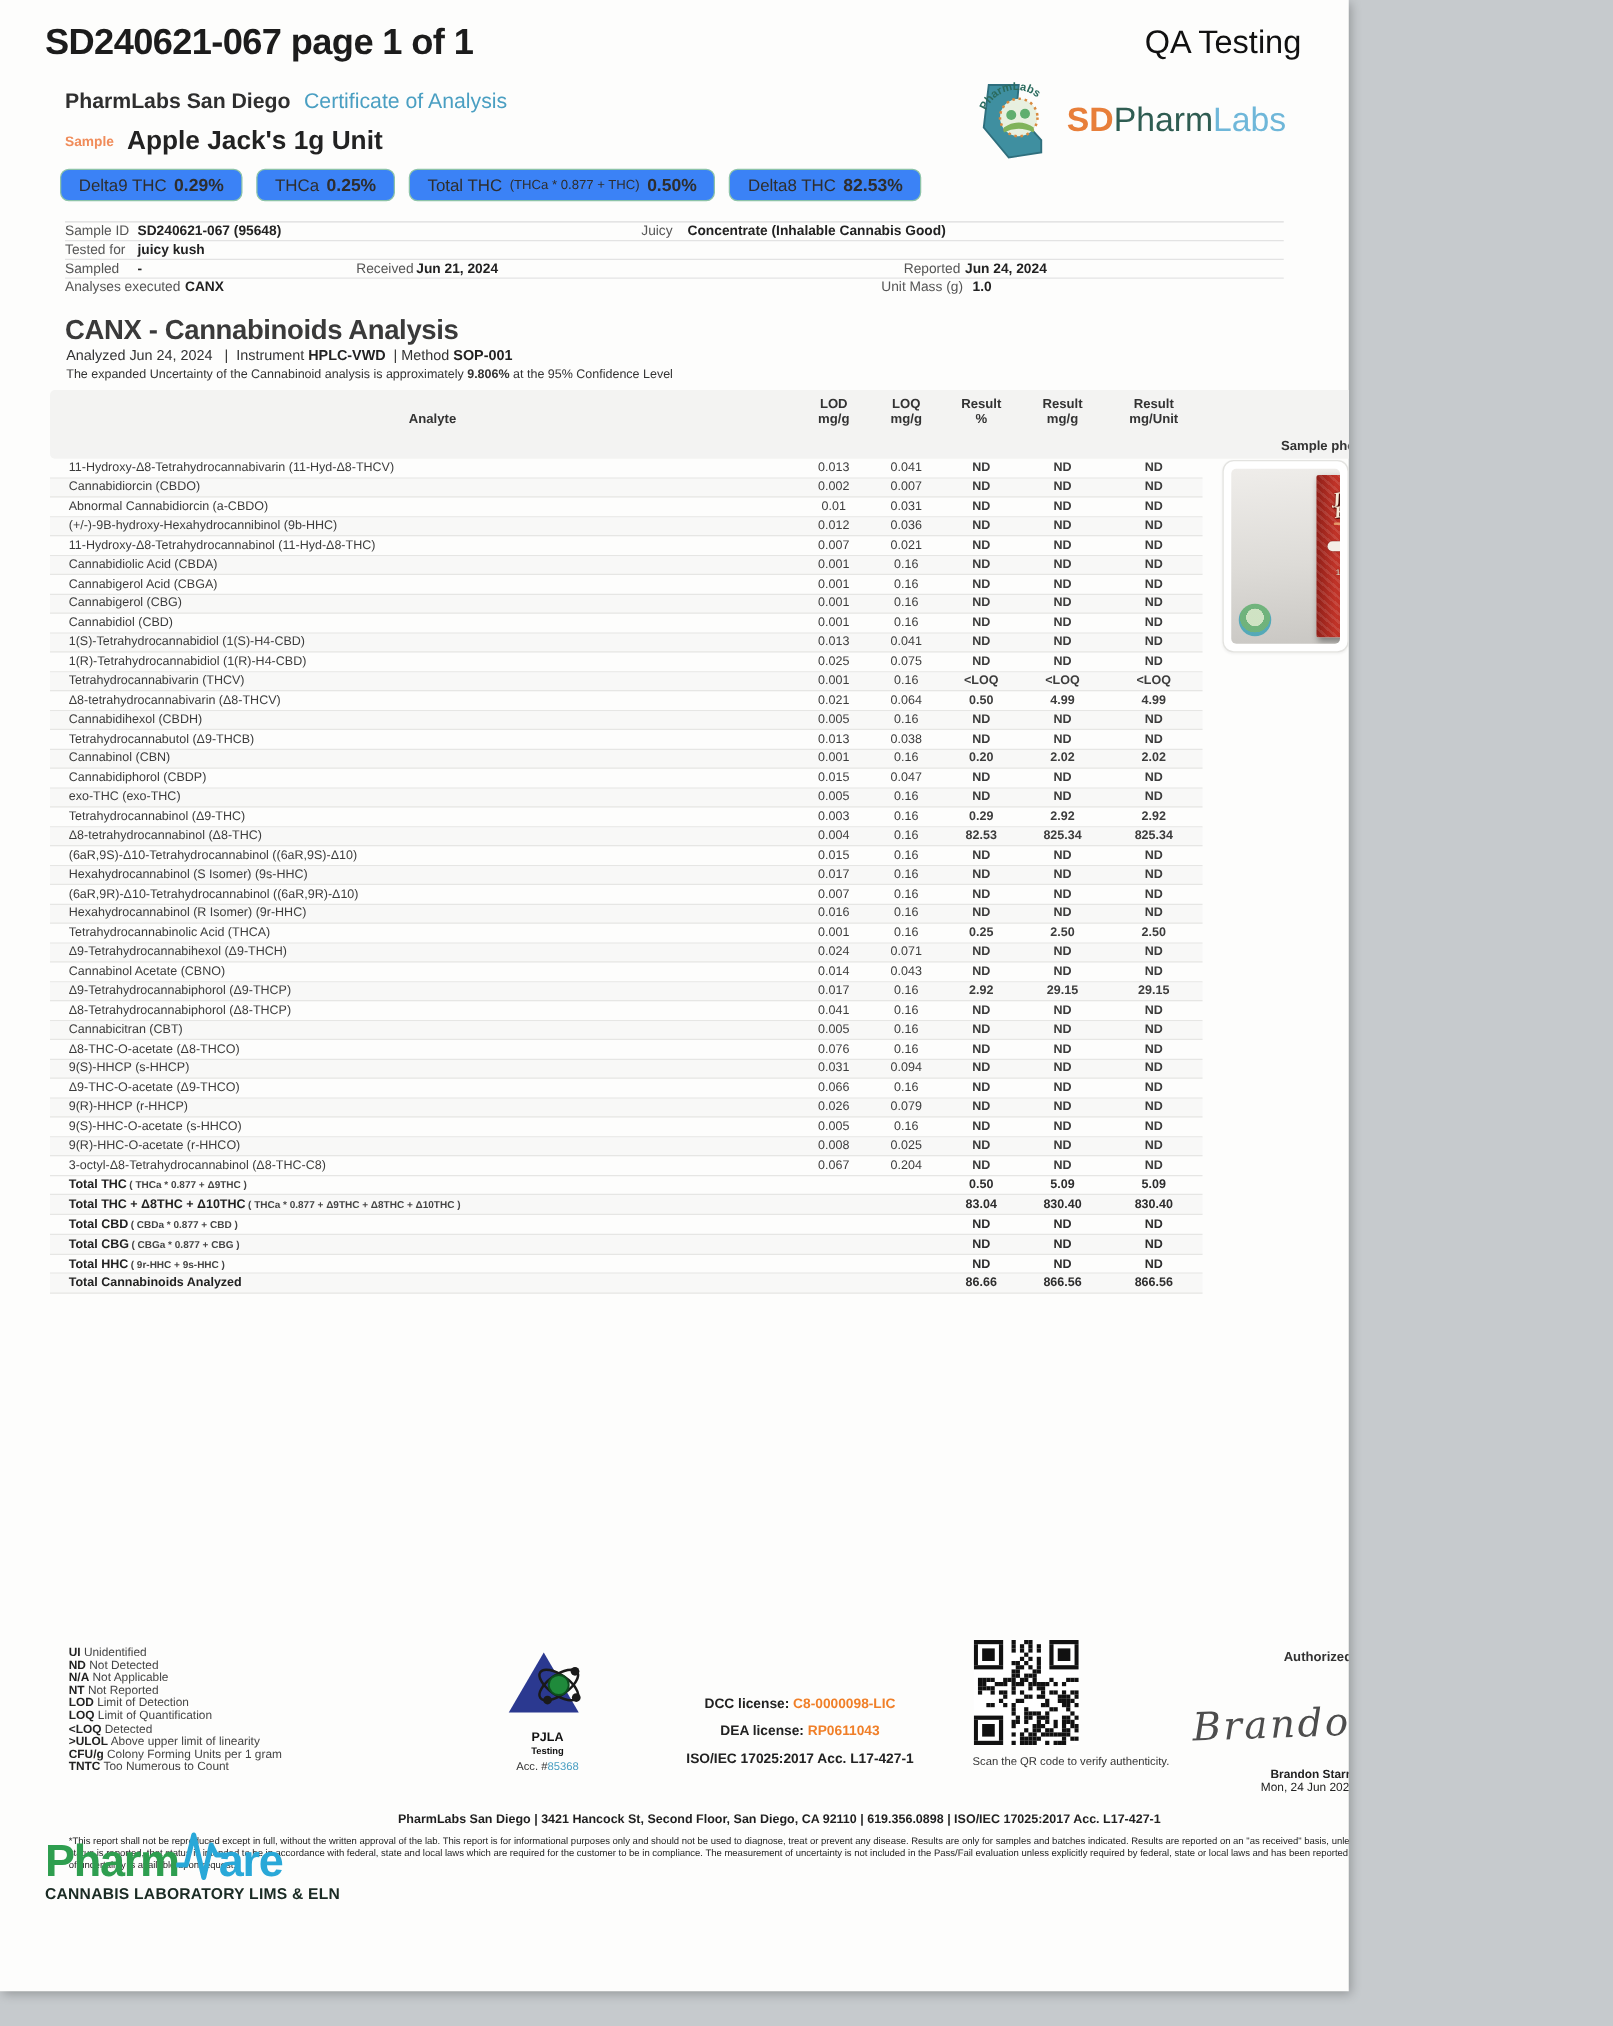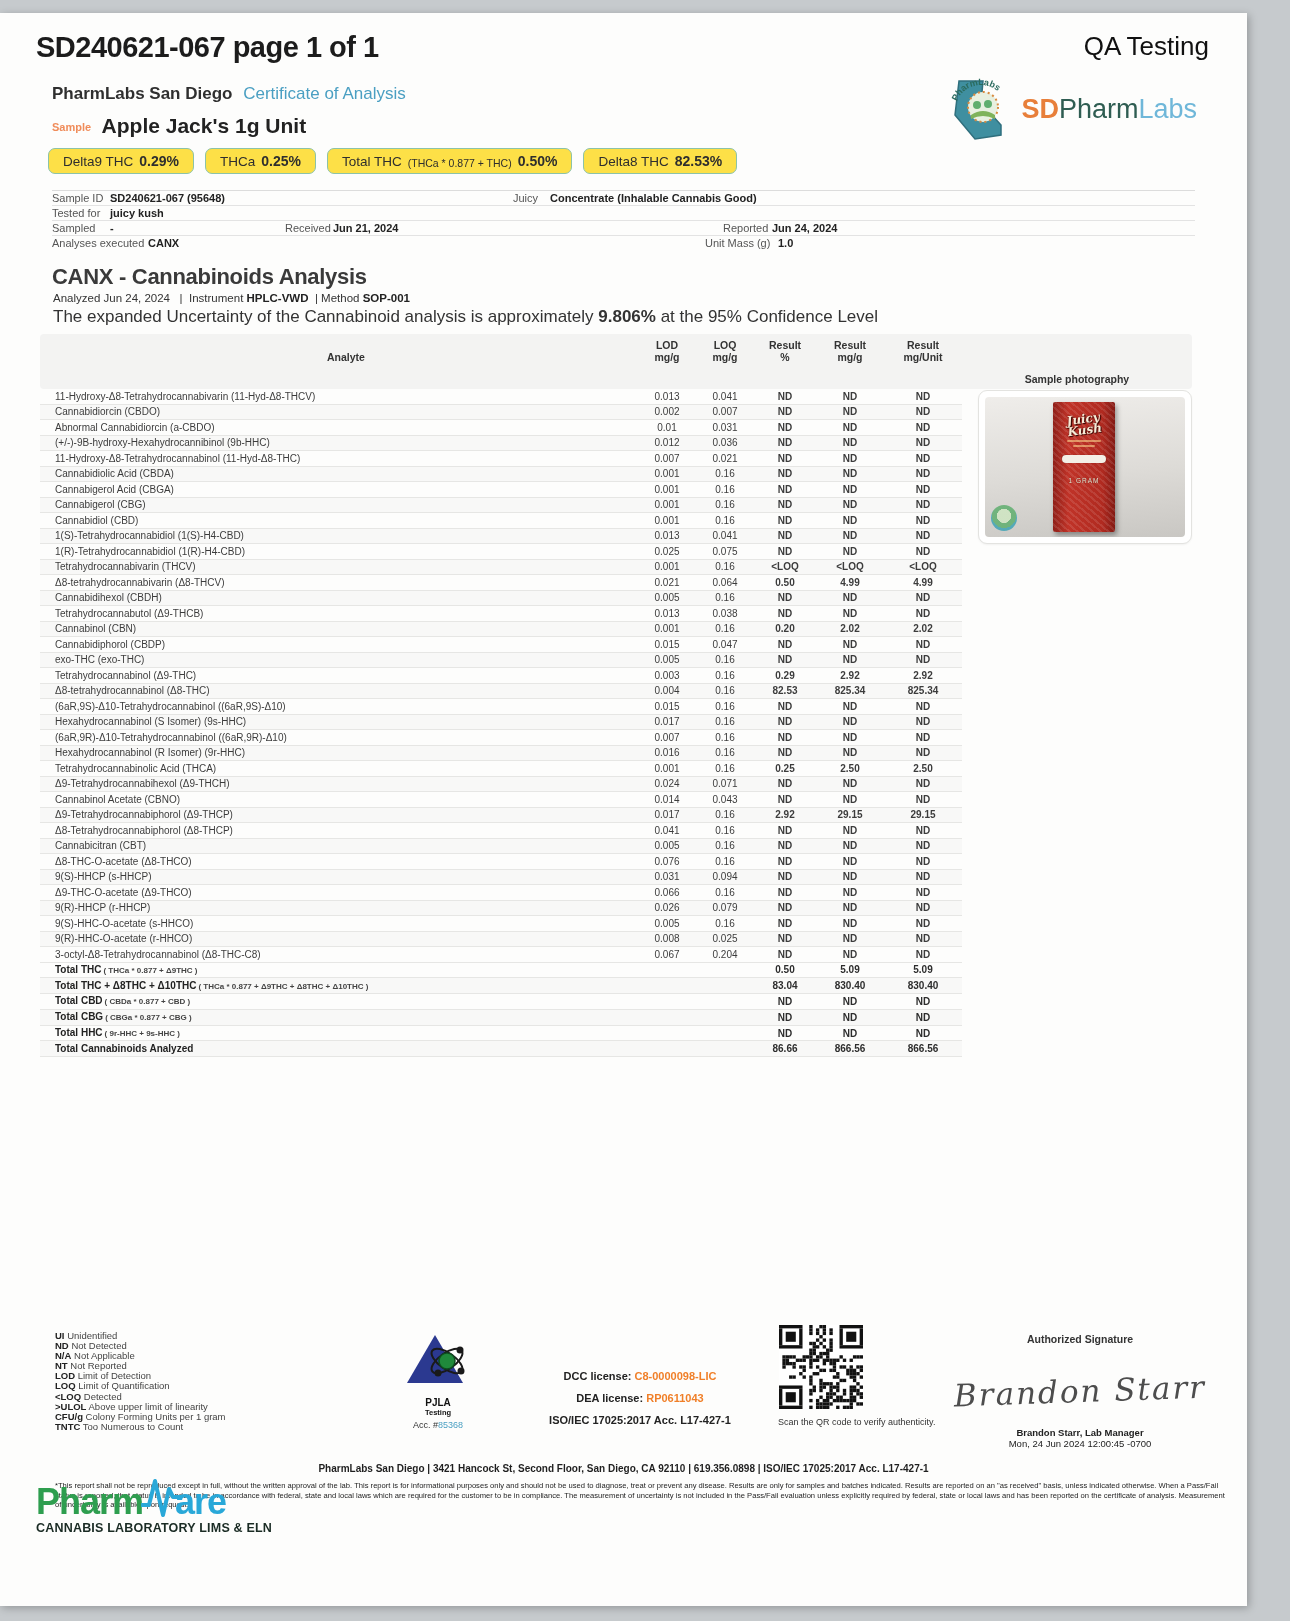--- a/index.html
+++ b/index.html
@@ -1,18 +1,18 @@
 <!DOCTYPE html>
 <html><head>
 <meta charset="utf-8">
 <style>
   * { margin:0; padding:0; box-sizing:border-box; }
   html,body { width:1290px; height:1621px; }
   body { background:#c6cacd; font-family:"Liberation Sans", sans-serif; color:#2f2f2f; position:relative; }
-  .page { position:absolute; left:0; top:13px; width:1247px; height:1593px; background:#fdfdfc; overflow:hidden; box-shadow:2px 2px 8px rgba(0,0,0,.25); }
+  .page { position:absolute; left:0; top:0; width:1079px; height:1593px; background:#fdfdfc; overflow:hidden; box-shadow:2px 2px 8px rgba(0,0,0,.25); }
 
   
   .doc-head { display:flex; justify-content:space-between; align-items:flex-start; padding:18px 38px 0 36px; }
   .doc-id { font-size:29px; font-weight:bold; color:#1c1c1c; letter-spacing:-.5px; }
   .qa { font-size:26px; color:#111; }
   .lab-line { padding:20px 0 0 52px; font-size:17px; }
   .lab-name { font-weight:bold; color:#2f2f2f; }
   .cert-title { color:#4a9fc2; margin-left:6px; }
   .sample-line { padding:10px 0 0 52px; }
   .sample-label { font-size:11px; color:#f08c5a; font-weight:bold; margin-right:6px; vertical-align:2px; }
@@ -20,36 +20,36 @@
 
   
   .sdlogo { position:absolute; right:50px; top:60px; display:flex; align-items:center; }
   .sdlogo svg { margin-right:4px; }
   .lg-sd { color:#e87f3a; font-weight:bold; font-size:27px; }
   .lg-pharm { color:#2f5d52; font-size:27px; }
   .lg-labs { color:#6fb7d9; font-size:27px; }
 
   
   .badges { display:flex; gap:11px; padding:10px 0 0 48px; }
-  .badge { background:#fde047; border:1.5px solid #8cc3a8; border-radius:7px; padding:4px 14px; font-size:13.5px; color:#2e2e2e; display:flex; align-items:flex-end; gap:6px; }
+  .badge { background:#3b82f6; border:1.5px solid #8cc3a8; border-radius:7px; padding:4px 14px; font-size:13.5px; color:#2e2e2e; display:flex; align-items:center; gap:6px; }
   .badge b { font-size:14px; }
   .badge .formula { font-size:10.5px; }
 
   
   .info { margin:16px 52px 0 52px; border-top:1px solid #dcdcdc; font-size:11px; }
   .irow { position:relative; height:15px; border-bottom:1px solid #e3e3e3; }
   .irow span { position:absolute; top:1px; white-space:nowrap; }
   .il { color:#555; }
   .iv { font-weight:bold; color:#222; }
 
   
   .sec-title { padding:13px 0 0 52px; font-size:22px; font-weight:bold; color:#3a3a3a; letter-spacing:-.3px; }
   .analyzed { padding:2px 0 0 53px; font-size:11.5px; color:#333; }
   .analyzed b { color:#222; }
-  .uncert { padding:3px 0 0 53px; font-size:17px; color:#333; }
+  .uncert { padding:3px 0 0 53px; font-size:10px; color:#333; }
 
   
   .tbl-head { margin:7px 0 0 40px; width:1152px; background:#f3f3f2; border-radius:4px; display:grid;
      grid-template-columns: 598px 58px 58px 62px 68px 78px 230px; padding:5px 0 4px 0; }
   .hc { text-align:center; font-size:10.5px; font-weight:bold; color:#333; line-height:12px; }
   .hc.analyte { text-align:center; padding-left:14px; padding-top:12px; }
   .hc.photo { padding-top:6px;margin-top:28px; }
   .tbl-body { margin-left:40px; display:flex; }
   .rows-col { width:922px; }
   .t-row { display:grid; grid-template-columns: 598px 58px 58px 62px 68px 78px; border-bottom:1px solid #e6e6e4; align-items:center; height:15.5px; }

